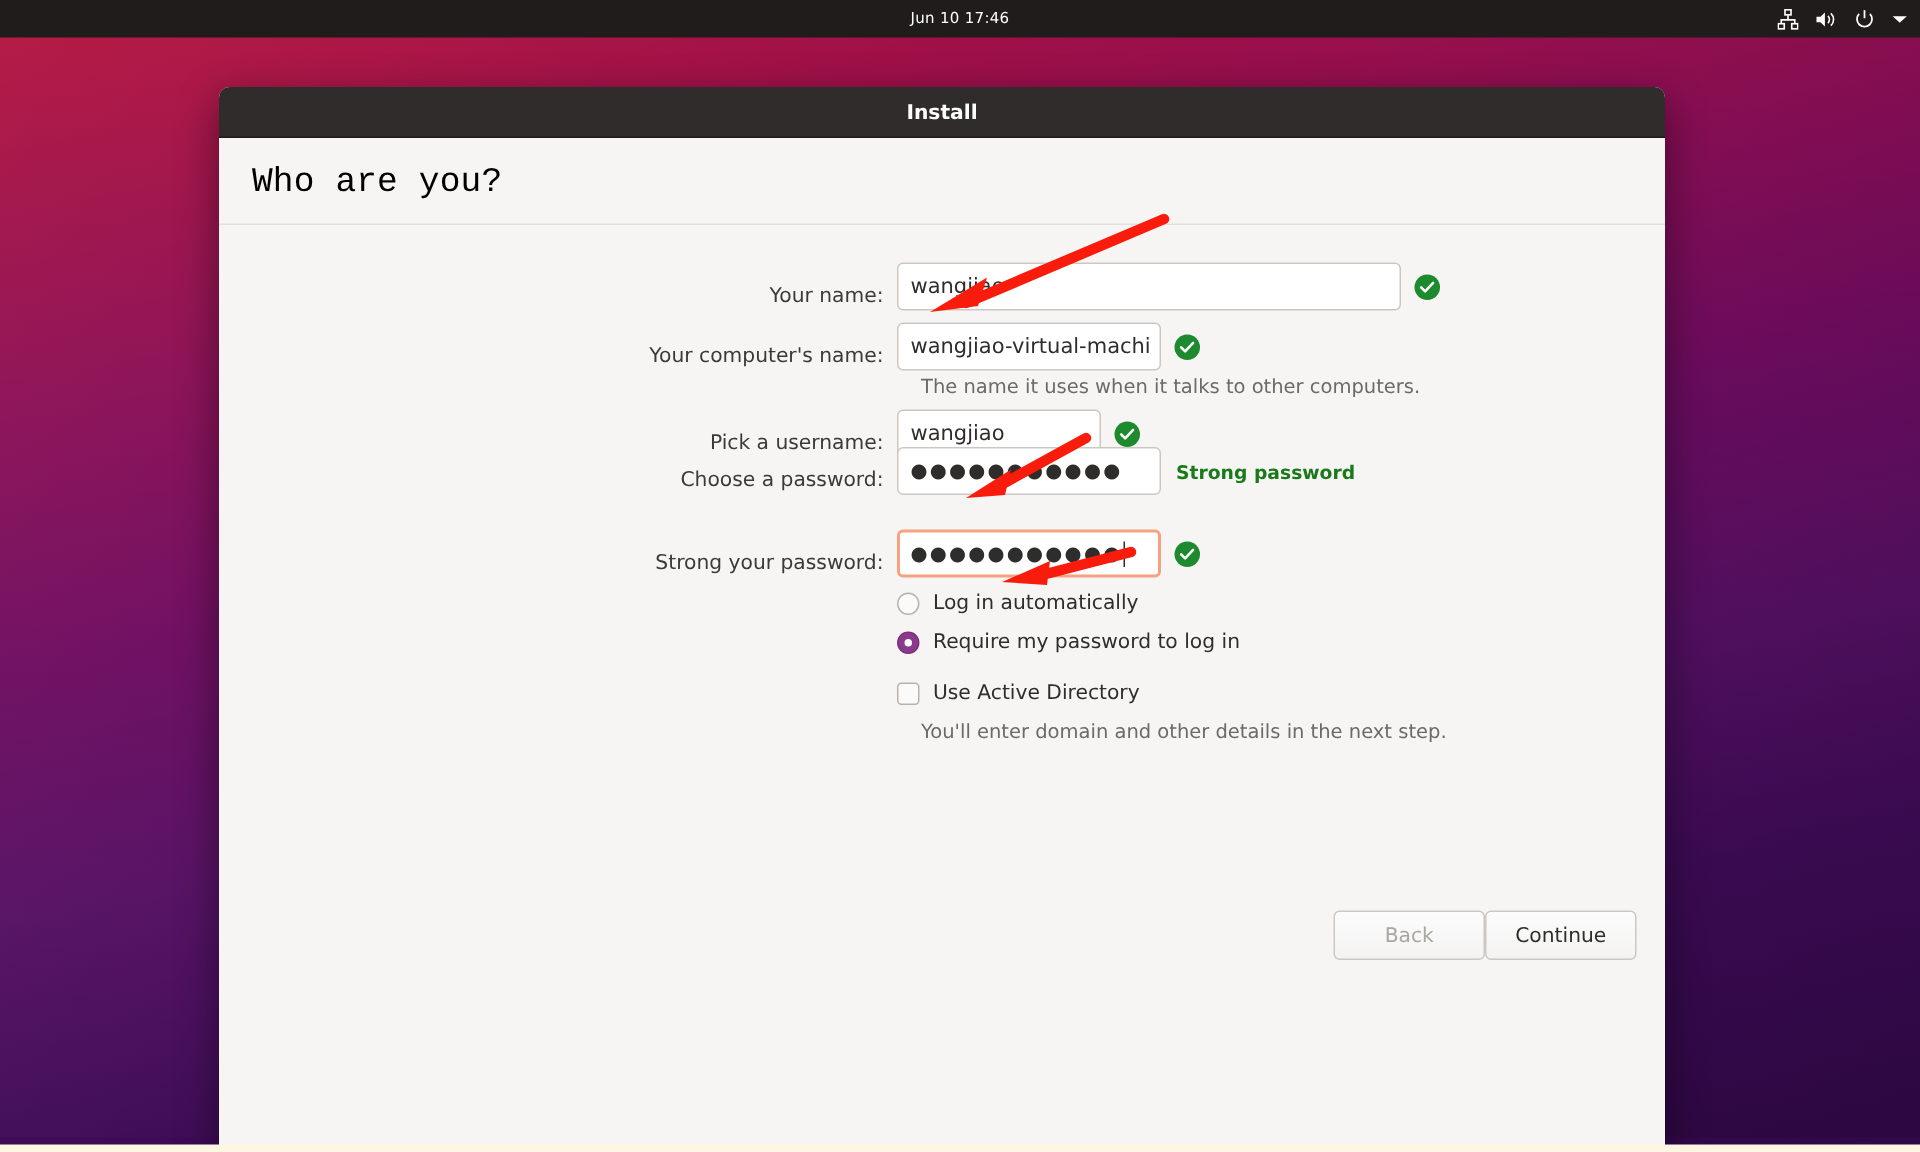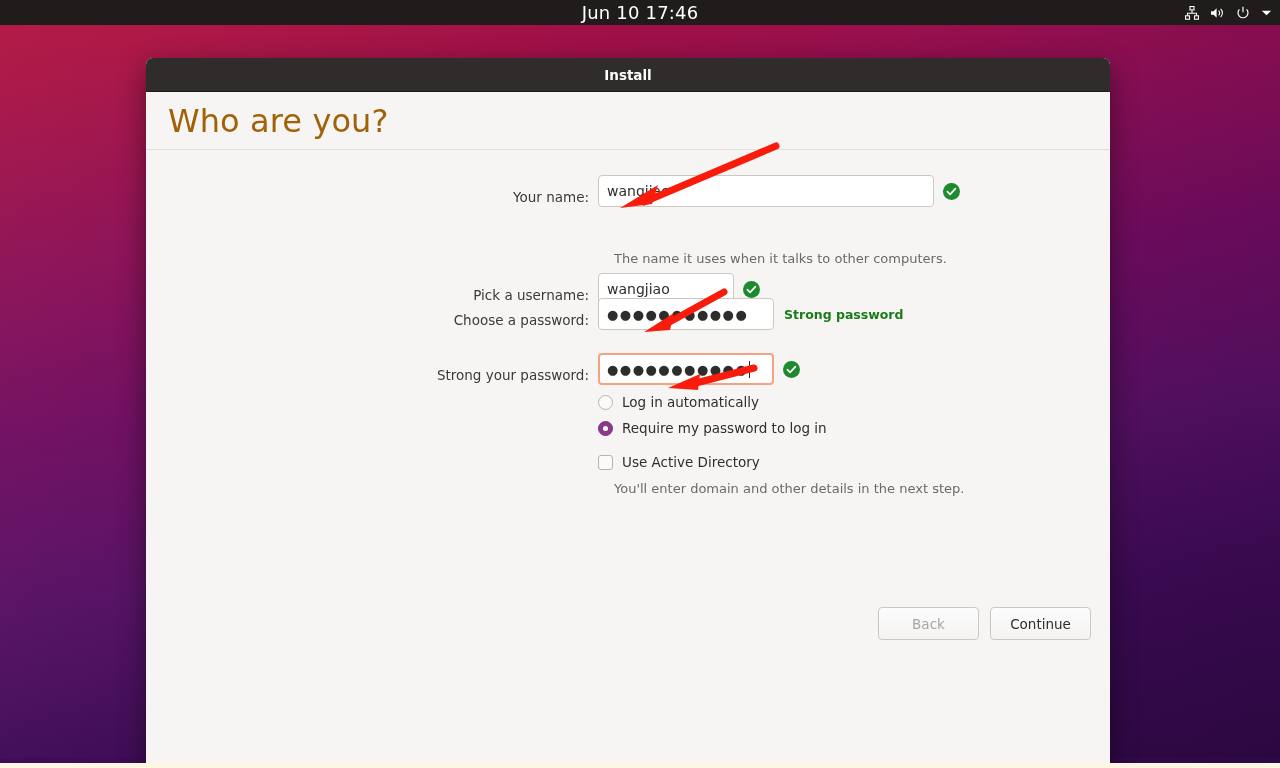--- a/index.html
+++ b/index.html
@@ -46,21 +46,21 @@
   #topbar {
     position: absolute;
     top: 0; left: 0;
     width: 1280px;
     height: 25px;
     background: #1f1c1b;
     color: #ffffff;
     display: flex;
     align-items: center;
     justify-content: center;
-    font-size: 18px;
+    font-size: 10px;
   }
   #topbar .clock { letter-spacing: 0.2px; }
   #topbar .tray {
     position: absolute;
     right: 8px;
     top: 0;
     height: 25px;
     display: flex;
     align-items: center;
     gap: 11px;
@@ -94,23 +94,24 @@
 
   #page-header {
     height: 58px;
     display: flex;
     align-items: center;
     padding-left: 22px;
     border-bottom: 1px solid #e2e0de;
     background: #f6f5f4;
   }
   #page-title {
-    font-size: 32px;
-    color: #a16207;
+    font-size: 23px;
+    color: #000000;
     letter-spacing: 0.1px;
+    font-family: Liberation Mono, monospace;
   }
 
   #form-area {
     position: relative;
     height: 531px;
     background: #f6f5f4;
   }
 
   
   .row {
@@ -225,21 +226,21 @@
     color: #2f2e2c;
     white-space: nowrap;
   }
 
   
   #button-bar {
     position: absolute;
     right: 19px;
     top: 457px;
     display: flex;
-    gap: 11px;
+    gap: 0;
   }
   .btn {
     width: 101px;
     height: 33px;
     border-radius: 4px;
     border: 1px solid #cdc7c2;
     background: linear-gradient(#fcfcfc, #f4f3f2);
     font-size: 13.5px;
     display: flex;
     align-items: center;
@@ -314,20 +315,29 @@
       <div class="row" style="top:25px">
         <span class="field-label">Your name:</span>
         <span class="text-input wide">wangjiao</span>
         <span class="check-badge">
           <svg width="11" height="11" viewBox="0 0 11 11">
             <path d="M1.4 5.6 L4.1 8.3 L9.4 2.6" fill="none" stroke="#fff" stroke-width="1.7" stroke-linecap="round" stroke-linejoin="round"></path>
           </svg>
         </span>
       </div>
 
+      <div class="row" style="top:65px">
+        <span class="field-label">Your computer's name:</span>
+        <span class="text-input mid">wangjiao-virtual-machi</span>
+        <span class="check-badge">
+          <svg width="11" height="11" viewBox="0 0 11 11">
+            <path d="M1.4 5.6 L4.1 8.3 L9.4 2.6" fill="none" stroke="#fff" stroke-width="1.7" stroke-linecap="round" stroke-linejoin="round"></path>
+          </svg>
+        </span>
+      </div>
 
       <div class="hint" style="top:101px">The name it uses when it talks to other computers.</div>
 
       <div class="row" style="top:123px">
         <span class="field-label">Pick a username:</span>
         <span class="text-input small">wangjiao</span>
         <span class="check-badge">
           <svg width="11" height="11" viewBox="0 0 11 11">
             <path d="M1.4 5.6 L4.1 8.3 L9.4 2.6" fill="none" stroke="#fff" stroke-width="1.7" stroke-linecap="round" stroke-linejoin="round"></path>
           </svg>

